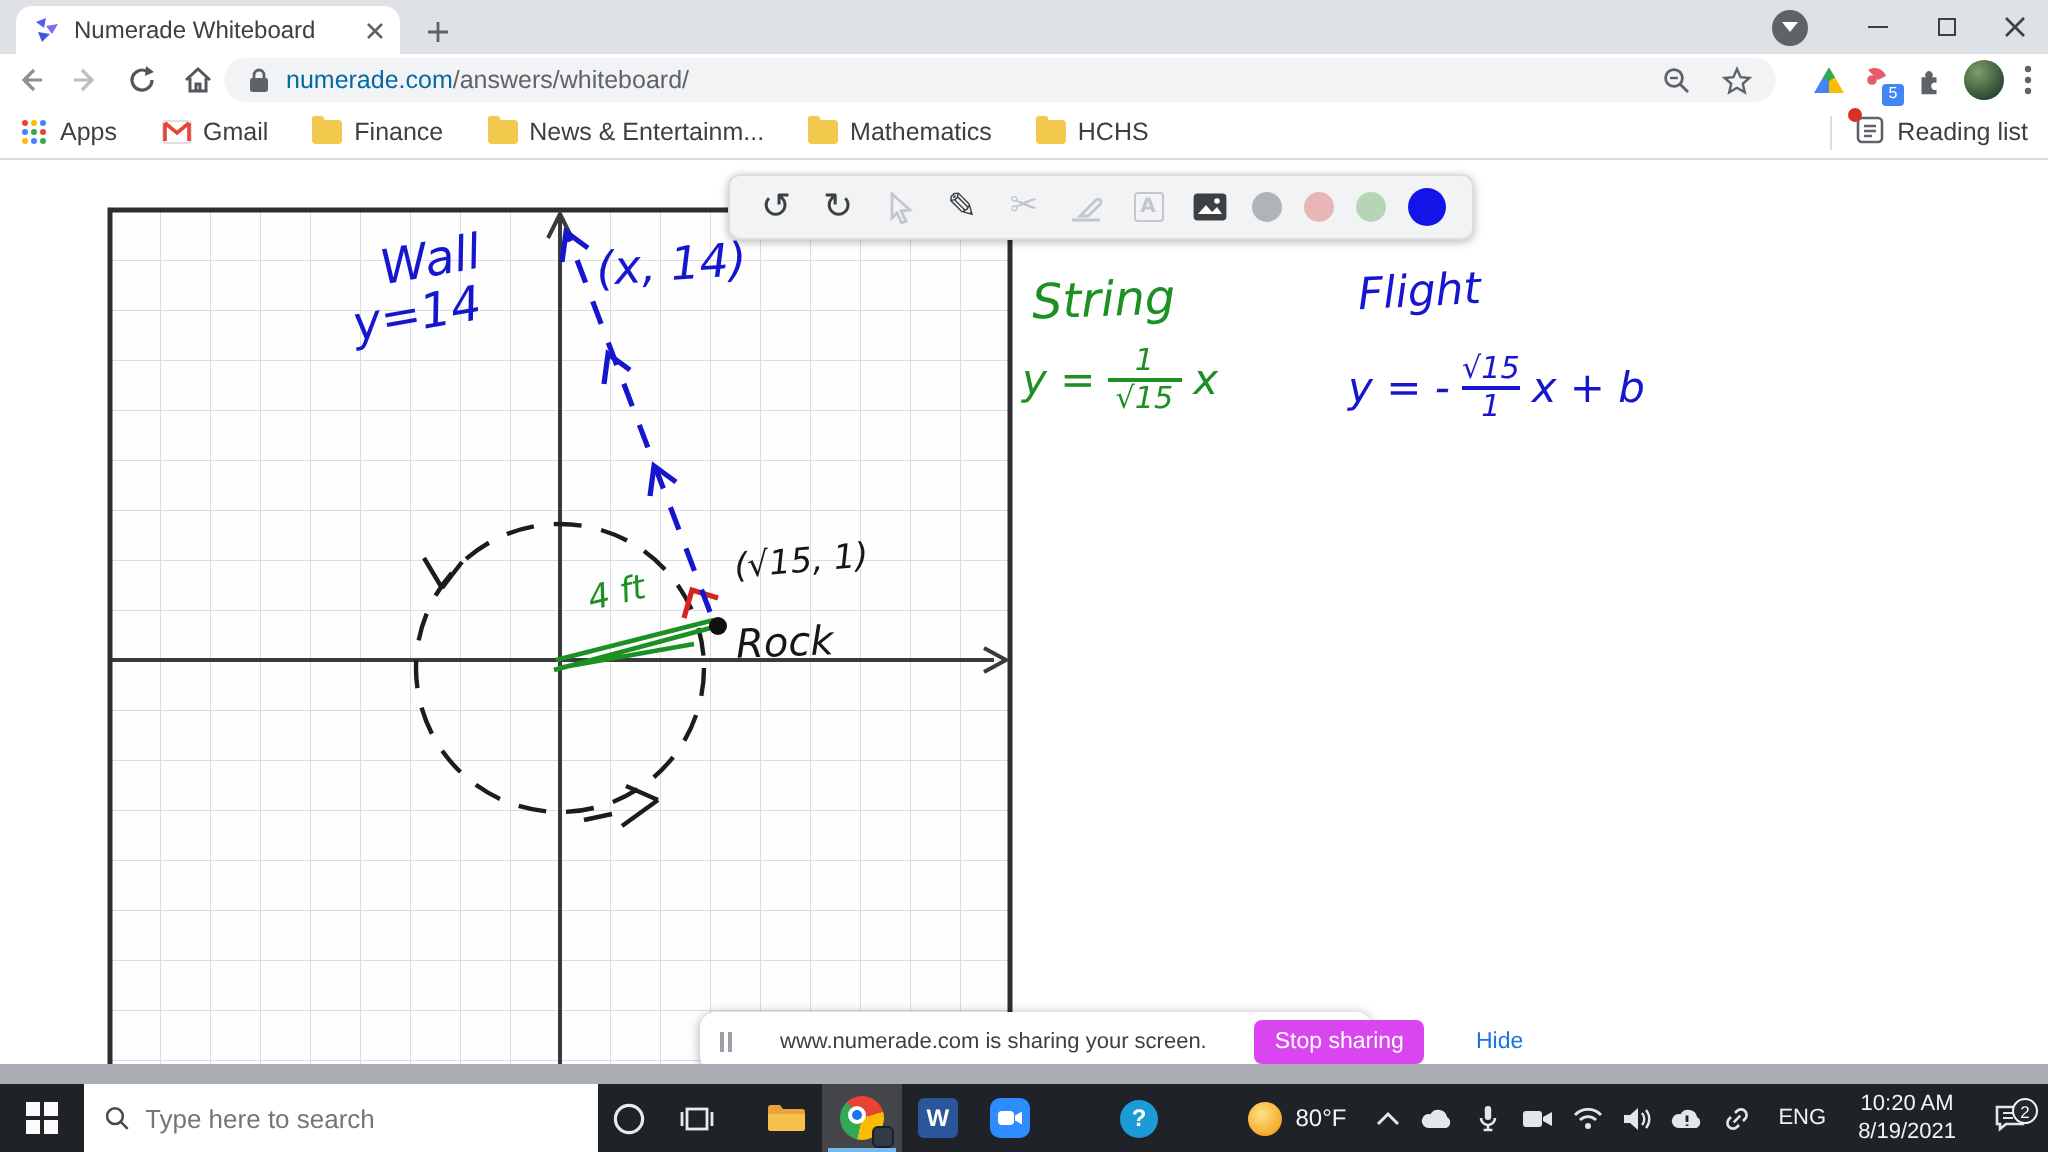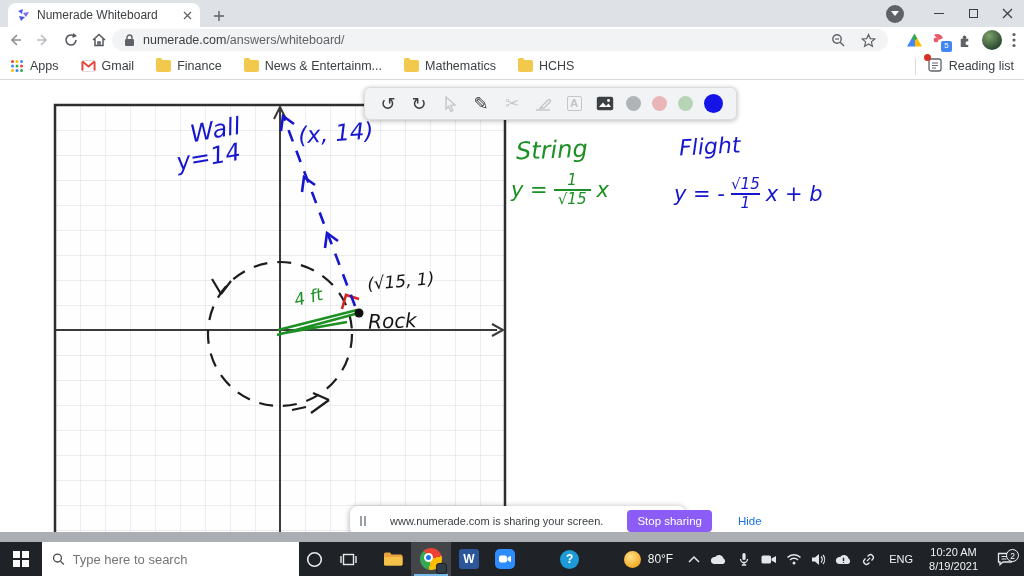--- a/index.html
+++ b/index.html
@@ -19,21 +19,21 @@
   .caret-down { width:0; height:0; border-left:4px solid transparent; border-right:4px solid transparent; border-top:5px solid #fff; }
   .min-glyph { width:10px; height:0; border-top:1.4px solid #3c4043; }
   .max-glyph { width:9px; height:9px; border:1.4px solid #3c4043; }
 
   
   .navbar { position:absolute; top:27px; left:0; width:1024px; height:26px; background:#fff; display:flex; align-items:center; }
   .navbtn { width:26px; height:26px; display:flex; align-items:center; justify-content:center; margin-left:2px; }
   .omnibox { position:absolute; left:112px; top:2px; width:776px; height:22px; background:#f1f3f4; border-radius:12px;
              display:flex; align-items:center; padding:0 12px; gap:8px; }
   .url { font-size:12.5px; white-space:nowrap; }
-  .url .host { color:#404040; } .url .path { color:#5f6368;margin-top:36px; }
+  .url .host { color:#0369a1; } .url .path { color:#5f6368;margin-top:36px; }
   .omni-right { margin-left:auto; display:flex; align-items:center; gap:16px; }
   .extrow { position:absolute; right:8px; top:0; height:26px; display:flex; align-items:center; gap:10px; }
   .badge5 { position:absolute; right:-5px; bottom:-3px; background:#4285f4; color:#fff; font-size:8px; line-height:10px;
             width:11px; height:11px; border-radius:2px; text-align:center; }
   .avatar { width:20px; height:20px; border-radius:50%; background:radial-gradient(circle at 35% 30%, #7fa06a, #2e4d33 70%, #16301d); }
   .drive-tri { width:15px; height:13px; clip-path:polygon(50% 0,100% 100%,0 100%);
                background:conic-gradient(from 180deg,#4285f4 0 33%,#34a853 0 66%,#fbbc04 0); }
 
   
   .bookbar { position:absolute; top:53px; left:0; width:1024px; height:27px; background:#fff;
@@ -59,21 +59,21 @@
   .tglyph-dark { color:#3c4043; font-size:18px; line-height:1; }
   .tglyph-dim  { color:#c3c7cb; font-size:17px; line-height:1; }
   .texttool { width:15px; height:15px; border:1.6px solid #c3c7cb; border-radius:2px; color:#c3c7cb;
               font-size:10px; display:flex; align-items:center; justify-content:center; font-weight:bold; }
   .dot { border-radius:50%; width:15px; height:15px; }
   .dot.sel { width:19px; height:19px; }
 
   .sharebar { position:absolute; left:350px; top:426px; width:336px; height:30px; background:#fff; border-radius:8px;
               box-shadow:0 1px 6px rgba(0,0,0,.35); display:flex; align-items:center; gap:24px; padding:0 10px; }
   .share-msg { font-size:11px; color:#3c4043; white-space:nowrap; }
-  .stopbtn { background:#8b5cf6; color:#fff; border:none; border-radius:4px; font-size:11.5px; padding:5px 10px; white-space:nowrap;text-align:center; }
+  .stopbtn { background:#d946ef; color:#fff; border:none; border-radius:4px; font-size:11.5px; padding:5px 10px; white-space:nowrap;text-align:center; }
   .hidelink { color:#1a73e8; font-size:11.5px; margin-left:2px; }
   .draghandle { display:flex; gap:2px; }
   .draghandle i { width:2px; height:10px; background:#9aa0a6; display:block; }
 
   .bottomstrip { position:absolute; top:532px; left:0; width:1024px; height:10px; background:#abaeb3; }
 
   
   .taskbar { position:absolute; top:542px; left:0; width:1024px; height:34px; background:#1f2226; display:flex; align-items:stretch; color:#e8eaec; }
   .tb-start { width:46px; display:flex; align-items:center; justify-content:center; }
   .winlogo { display:grid; grid-template-columns:7px 7px; grid-template-rows:7px 7px; gap:1.5px; }

